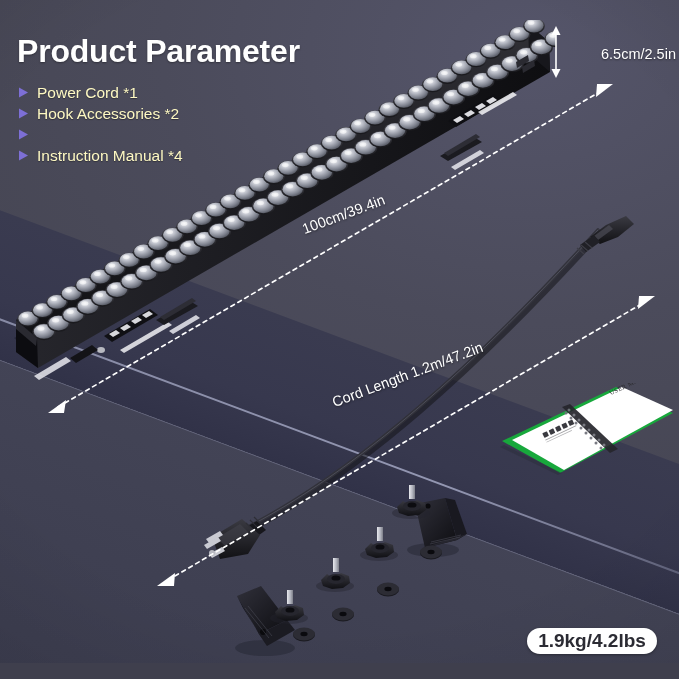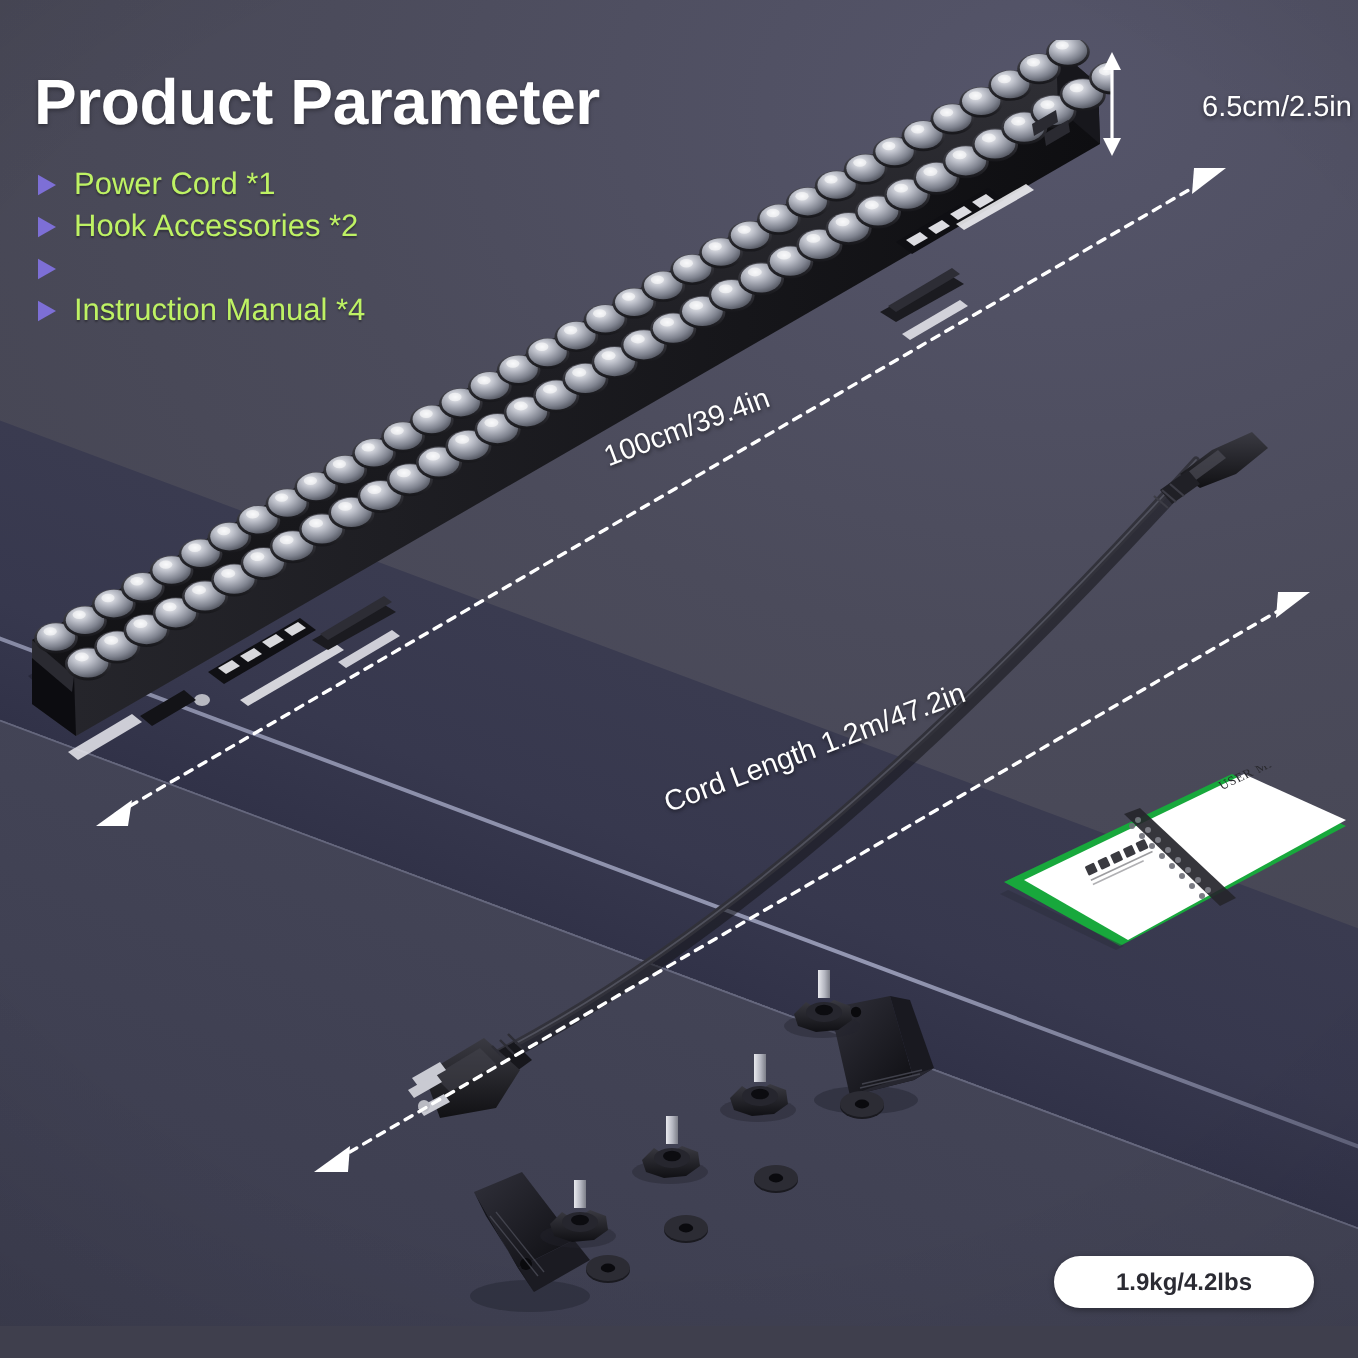--- a/index.html
+++ b/index.html
@@ -40,21 +40,21 @@
     text-shadow:0 1px 2px rgba(0,0,0,.35);
   }
   .bullets{position:absolute;left:17px;top:82px;width:330px;}
   .bullet{display:flex;align-items:center;height:21px;margin-bottom:0px;}
   .bullet .tri{
     width:13px;height:13px;margin-right:7px;flex:0 0 13px;
     display:block;
   }
   .bullet .tri svg{display:block;}
   .bullet .lbl{
-    font-size:15.5px;color:#bef264;white-space:nowrap;
+    font-size:15.5px;color:#fef9c3;white-space:nowrap;
     text-shadow:0 1px 1px rgba(0,0,0,.35);
   }
 
   
   #bar{
     position:absolute;left:8px;top:20px;width:548px;height:360px;
     pointer-events:none;
   }
 
   
@@ -85,21 +85,21 @@
   .wt-icon{position:relative;left:28px;top:0;width:56px;height:56px;}
   .wt-kg{
     position:absolute;left:0;top:0;width:56px;text-align:center;
     font-size:12px;font-weight:bold;color:#ffffff;
   }
   .wt-kg small{font-size:8px;font-weight:bold;}
   .wt-pill{
     position:absolute;left:0;top:62px;width:130px;height:26px;
     background:#ffffff;border-radius:13px;
     display:flex;align-items:center;justify-content:center;
-    font-size:12px;font-weight:bold;color:#2b2b33;
+    font-size:19px;font-weight:bold;color:#2b2b33;
     box-shadow:0 1px 3px rgba(0,0,0,.35);
   }
 </style>
 </head>
 <body>
 
 <div id="stage">
 
   <div class="bg-base"></div>
   <div class="bg-band b2"></div>

